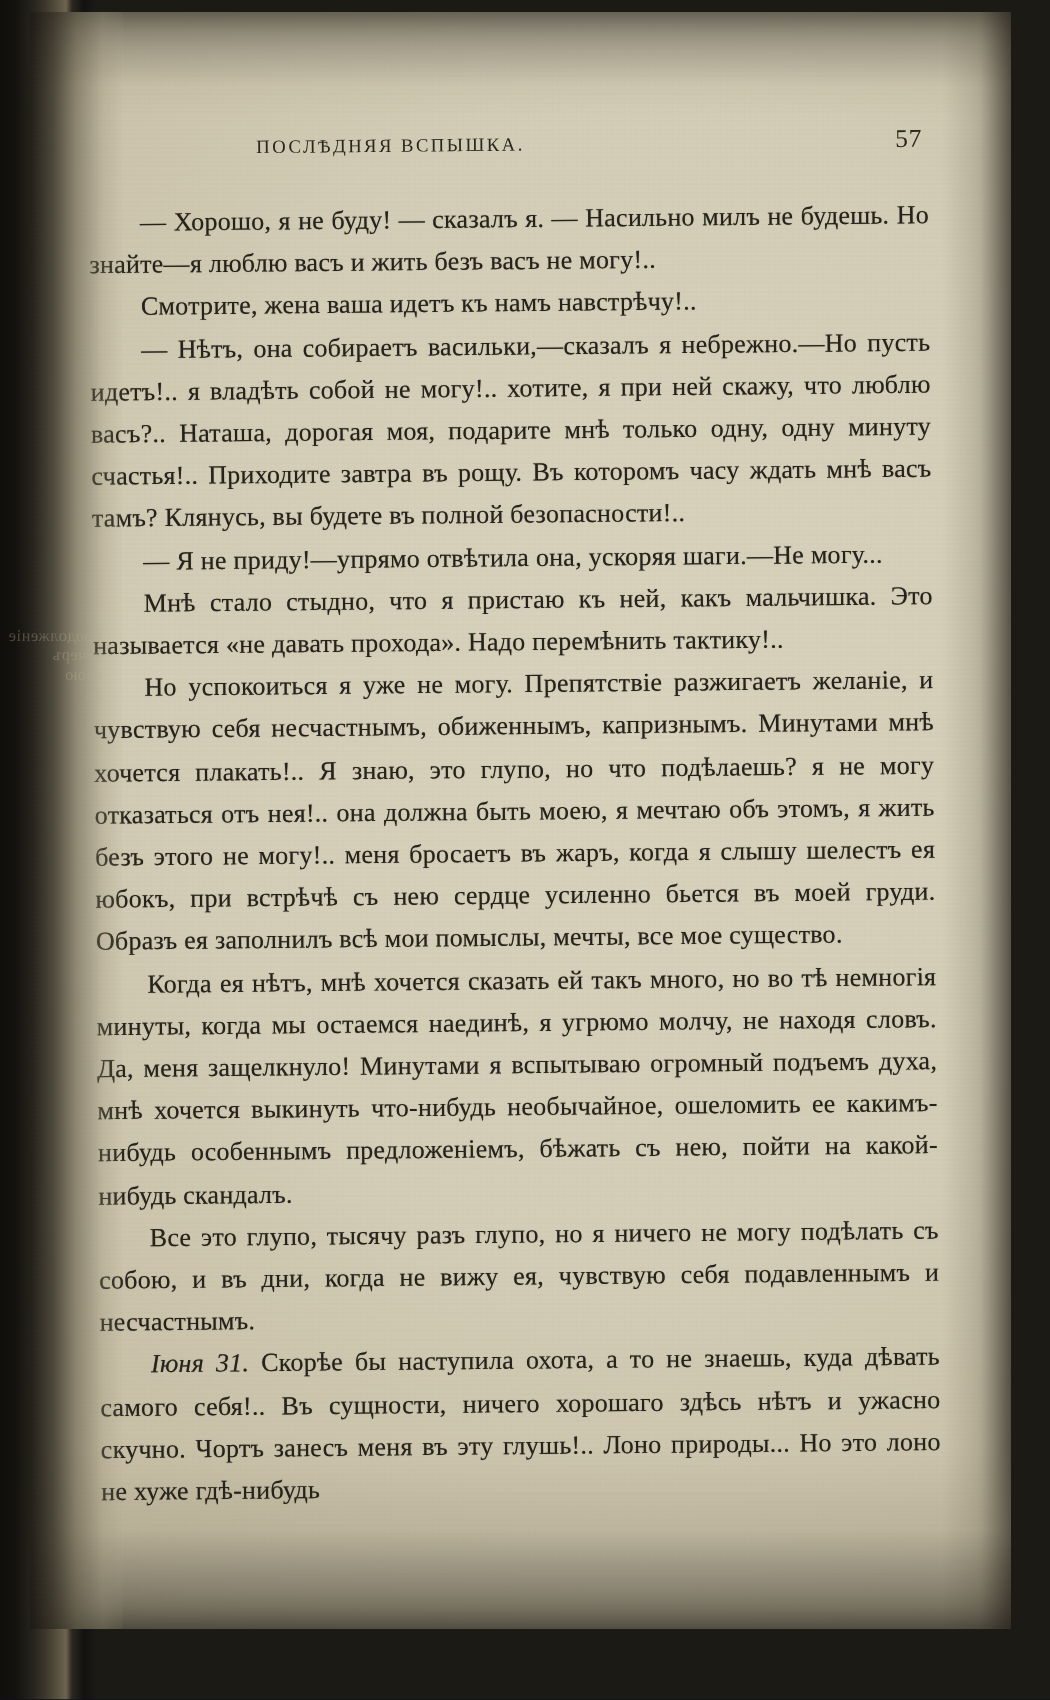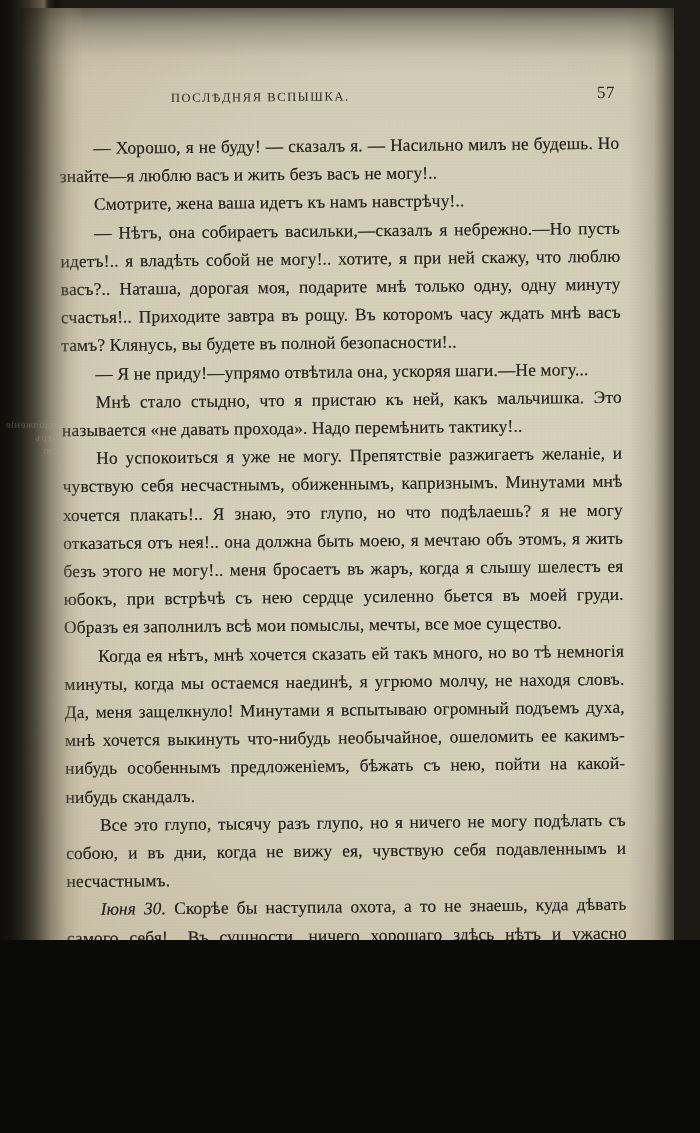--- a/index.html
+++ b/index.html
@@ -10,21 +10,21 @@
   body {
     width: 700px;
     height: 1133px;
     overflow: hidden;
     font-family: "Liberation Serif", serif;
   }
 
   #page {
     position: relative;
     width: 700px;
-    height: 940px;
+    height: 1133px;
     background: #0f172a;
     overflow: hidden;
   }
 
   
   #scan-frame {
     position: absolute;
     inset: 0;
     background:
       linear-gradient(90deg,
@@ -191,21 +191,21 @@
 
         <div class="body-text">
           <p>— Хорошо, я не буду! — сказалъ я. — Насильно милъ не будешь. Но знайте—я люблю васъ и жить безъ васъ не могу!..</p>
           <p>Смотрите, жена ваша идетъ къ намъ навстрѣчу!..</p>
           <p>— Нѣтъ, она собираетъ васильки,—сказалъ я небрежно.—Но пусть идетъ!.. я владѣть собой не могу!.. хотите, я при ней скажу, что люблю васъ?.. Наташа, дорогая моя, подарите мнѣ только одну, одну минуту счастья!.. Приходите завтра въ рощу. Въ которомъ часу ждать мнѣ васъ тамъ? Клянусь, вы будете въ полной безопасности!..</p>
           <p>— Я не приду!—упрямо отвѣтила она, ускоряя шаги.—Не могу...</p>
           <p>Мнѣ стало стыдно, что я пристаю къ ней, какъ мальчишка. Это называется «не давать прохода». Надо перемѣнить тактику!..</p>
           <p>Но успокоиться я уже не могу. Препятствіе разжигаетъ желаніе, и чувствую себя несчастнымъ, обиженнымъ, капризнымъ. Минутами мнѣ хочется плакать!.. Я знаю, это глупо, но что подѣлаешь? я не могу отказаться отъ нея!.. она должна быть моею, я мечтаю объ этомъ, я жить безъ этого не могу!.. меня бросаетъ въ жаръ, когда я слышу шелестъ ея юбокъ, при встрѣчѣ съ нею сердце усиленно бьется въ моей груди. Образъ ея заполнилъ всѣ мои помыслы, мечты, все мое существо.</p>
           <p>Когда ея нѣтъ, мнѣ хочется сказать ей такъ много, но во тѣ немногія минуты, когда мы остаемся наединѣ, я угрюмо молчу, не находя словъ. Да, меня защелкнуло! Минутами я вспытываю огромный подъемъ духа, мнѣ хочется выкинуть что-нибудь необычайное, ошеломить ее какимъ-нибудь особеннымъ предложеніемъ, бѣжать съ нею, пойти на какой-нибудь скандалъ.</p>
           <p>Все это глупо, тысячу разъ глупо, но я ничего не могу подѣлать съ собою, и въ дни, когда не вижу ея, чувствую себя подавленнымъ и несчастнымъ.</p>
-          <p><em>Іюня 30.</em> Скорѣе бы наступила охота, а то не знаешь, куда дѣвать самого себя!.. Въ сущности, ничего хорошаго здѣсь нѣтъ и ужасно скучно. Чортъ занесъ меня въ эту глушь!.. Лоно природы... Но это лоно не хуже гдѣ-нибудь</p>
+          <p><em>Іюня 31.</em> Скорѣе бы наступила охота, а то не знаешь, куда дѣвать самого себя!.. Въ сущности, ничего хорошаго здѣсь нѣтъ и ужасно скучно. Чортъ занесъ меня въ эту глушь!.. Лоно природы... Но это лоно не хуже гдѣ-нибудь</p>
         </div>
 
       </div>
     </div>
 
     <div id="left-curl"></div>
     <div id="bleed">продолженіе
 вечеръ
 свою
 въ</div>

